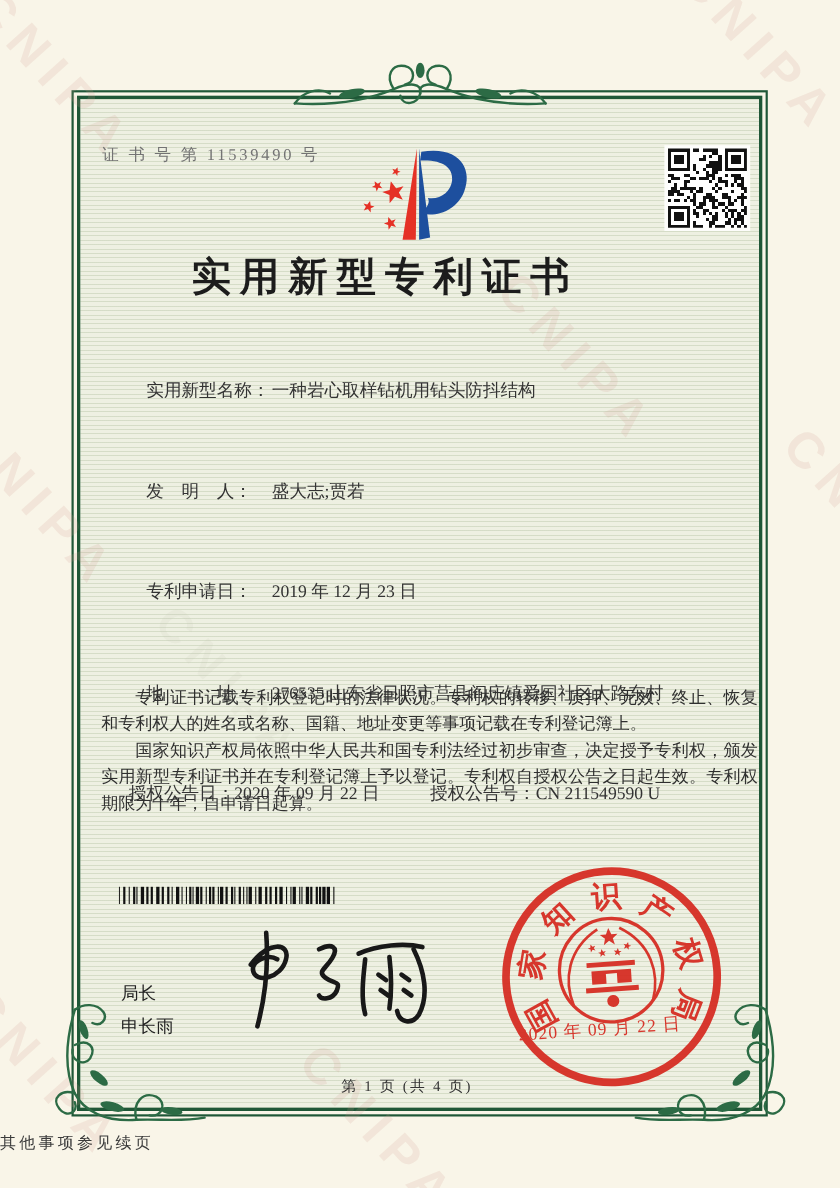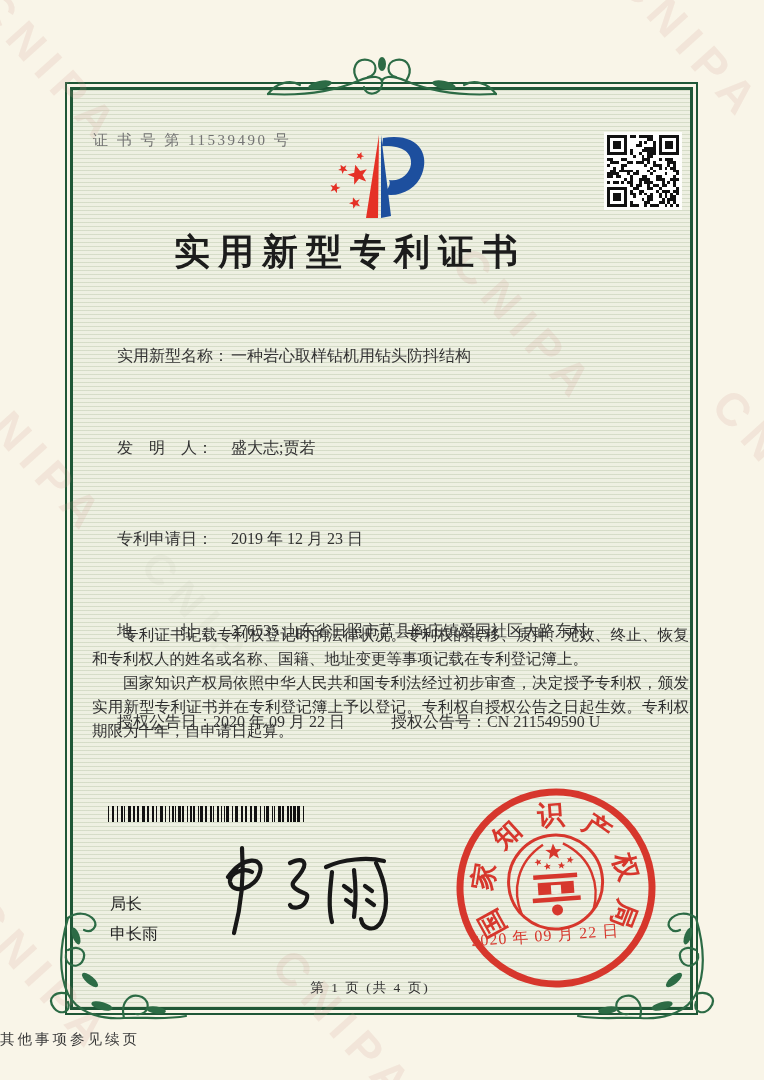--- a/index.html
+++ b/index.html
@@ -38,21 +38,21 @@
   }
   .logo{position:absolute;left:320px;top:124px;z-index:3;}
   .qr{position:absolute;left:604px;top:132px;z-index:3;background:#fdfdfb;padding:3px;}
   .title{
     position:absolute;left:65px;top:228px;width:570px;z-index:3;
     margin:0;text-align:center;font-size:36px;font-weight:700;
     letter-spacing:8px;color:#1c1c1c;
   }
   .fields{position:absolute;left:93px;top:320px;width:600px;z-index:3;font-size:16px;color:#333;}
   .field-row{line-height:24px;margin-bottom:19.5px;white-space:pre-wrap;}
-  .flabel{display:inline-block;width:114px;white-space:pre;}
+  .flabel{display:inline-block;width:114px;white-space:pre;margin-left:16px;}
   .grant-gap{display:inline-block;width:46px;}
   .paras{
     position:absolute;left:92px;top:623px;width:597px;z-index:3;
     font-size:15.5px;line-height:24px;text-align:justify;color:#2f2f2f;
   }
   .paras p{margin:0;text-indent:2em;}
   .barcode{position:absolute;left:108px;top:806px;z-index:3;}
   .signer{position:absolute;left:110px;top:889px;z-index:3;font-size:16px;color:#222;line-height:30px;}
   .signature{position:absolute;left:218px;top:845px;z-index:4;}
   .seal{position:absolute;left:450px;top:782px;z-index:5;transform:rotate(-4deg);}

